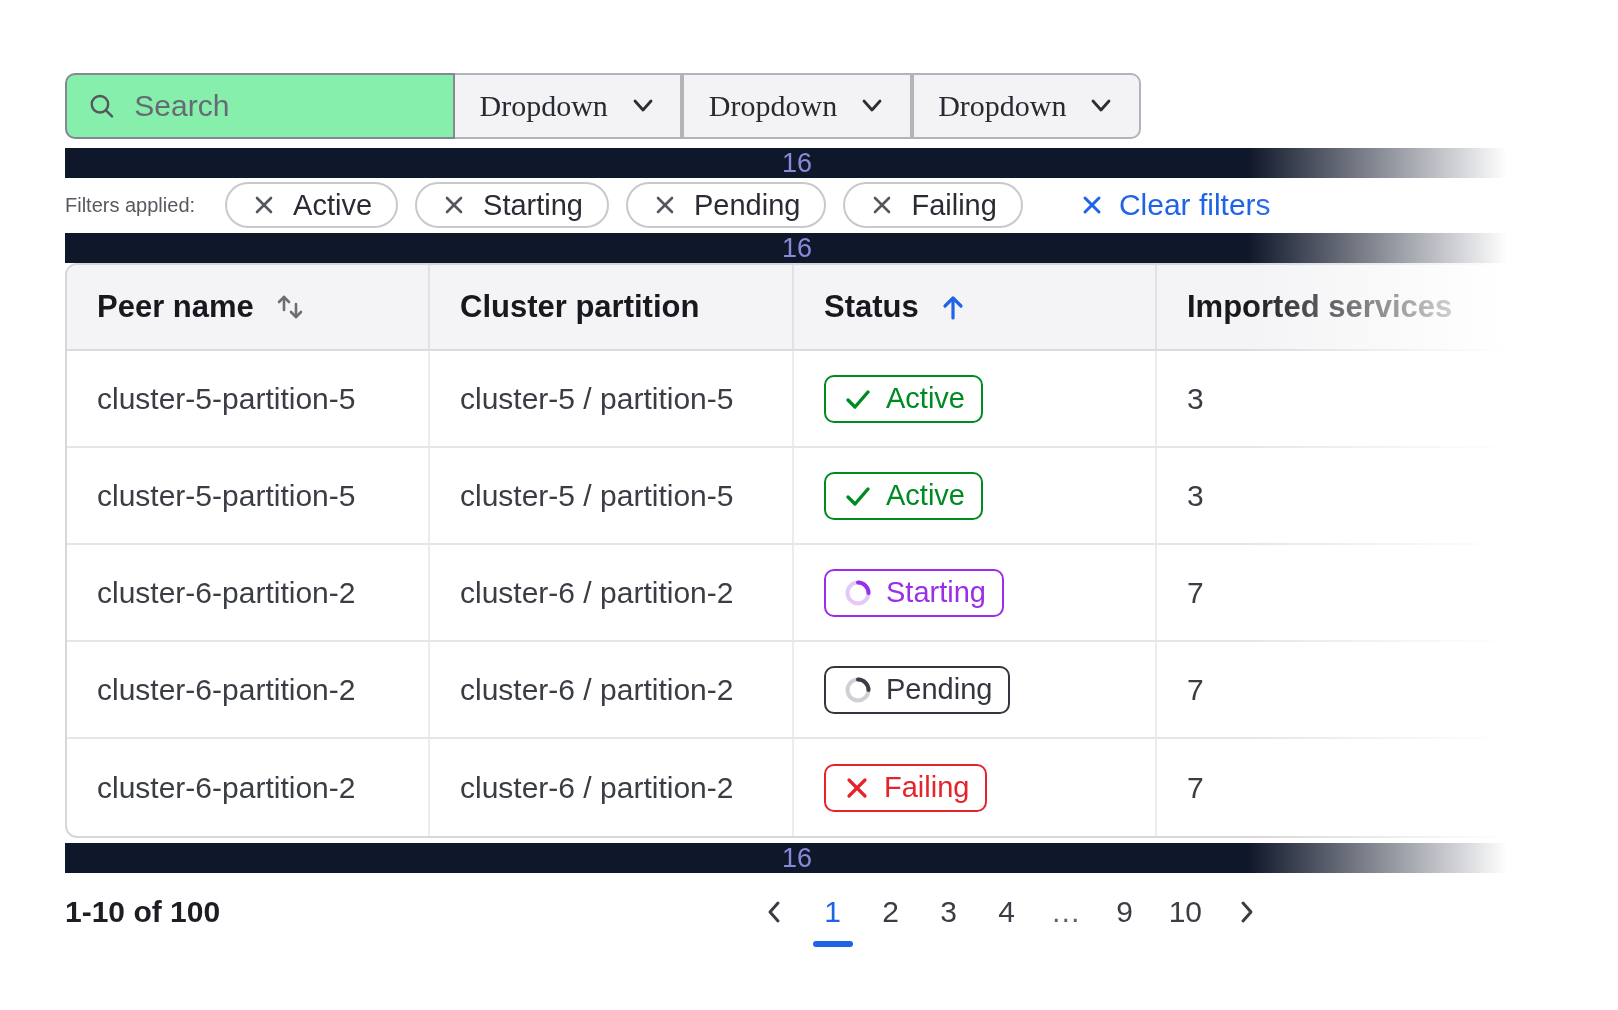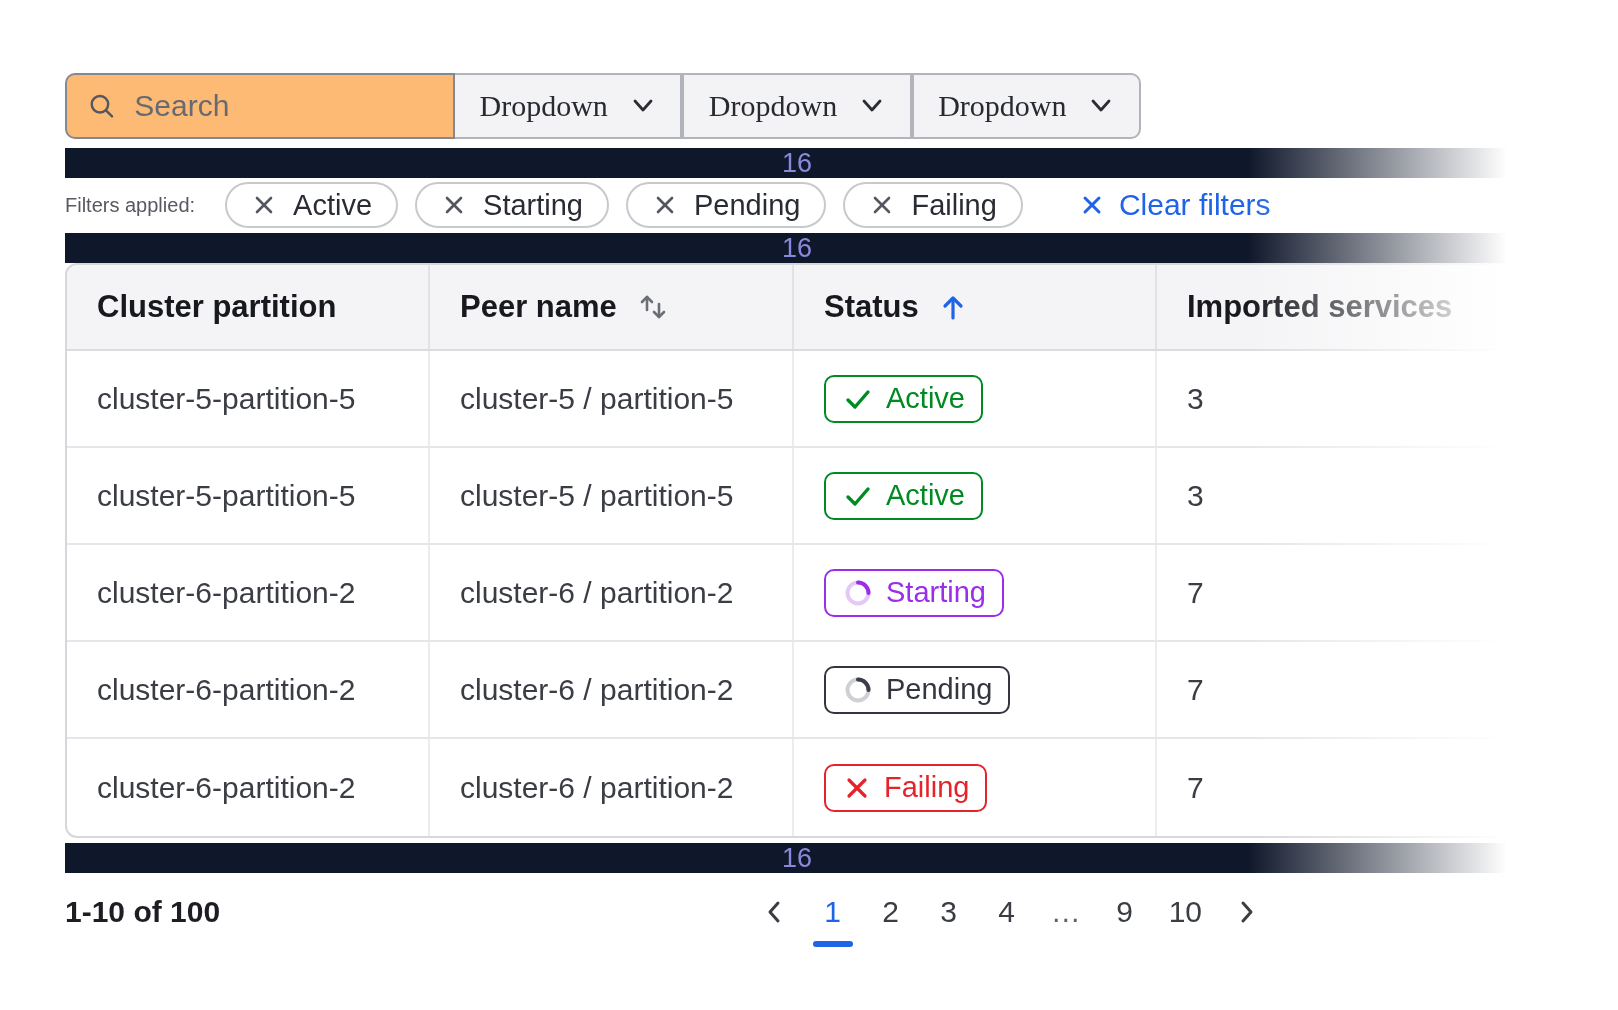--- a/index.html
+++ b/index.html
@@ -3,21 +3,21 @@
 <meta charset="utf-8">
 <style>
   * { margin:0; padding:0; box-sizing:border-box; }
   html,body { width:1618px; height:1010px; background:#ffffff; }
   body { font-family:"Liberation Sans", sans-serif; overflow:hidden; }
   .page { position:relative; width:1618px; height:1010px; padding:73px 0 0 65px; }
 
   
   .toolbar { display:flex; width:1076px; height:66px; }
   .search-box { flex:0 0 390px; display:flex; align-items:center; gap:18px;
-    background:#fdba74; border:2px solid #858893; border-radius:10px 0 0 10px;
+    background:#86efac; border:2px solid #858893; border-radius:10px 0 0 10px;
     padding:0 20px; position:relative; z-index:2;justify-content:flex-end; }
   .search-box input { border:none; outline:none; width:100%; font-size:30px;
     color:#3a3d44; background:transparent; font-family:inherit; }
   .search-box input::placeholder { color:#676a72; }
   .dd { flex:1; display:flex; align-items:center; justify-content:center; gap:22px;
     background:#f3f3f5; border:2px solid #b2b4bb; border-left:none;
     font-size:30px; color:#272a31; font-family:Liberation Serif, serif; cursor:pointer; }
   .dd + .dd { border-left:2px solid #b2b4bb; }
   .dd:last-child { border-radius:0 10px 10px 0; }
 
@@ -156,30 +156,30 @@
     </button>
   </div>
 
   <div class="spacer mid">
     <span>16</span>
   </div>
 
   <div class="table">
     <div class="thead">
       <div class="th">
-        <span>Cluster partition</span>
-      </div>
-      <div class="th">
         <span>Peer name</span>
         <svg width="36" height="36" viewBox="0 0 36 36">
           <line x1="12" y1="8" x2="12" y2="21" stroke="#6b6e75" stroke-width="2.6" stroke-linecap="round"></line>
           <polyline points="7,13 12,8 17,13" fill="none" stroke="#6b6e75" stroke-width="2.6" stroke-linecap="round" stroke-linejoin="round"></polyline>
           <line x1="24" y1="15" x2="24" y2="28" stroke="#6b6e75" stroke-width="2.6" stroke-linecap="round"></line>
           <polyline points="19,23 24,28 29,23" fill="none" stroke="#6b6e75" stroke-width="2.6" stroke-linecap="round" stroke-linejoin="round"></polyline>
         </svg>
+      </div>
+      <div class="th">
+        <span>Cluster partition</span>
       </div>
       <div class="th">
         <span>Status</span>
         <svg width="32" height="32" viewBox="0 0 32 32">
           <line x1="16" y1="27" x2="16" y2="8" stroke="#1f63e8" stroke-width="3.2" stroke-linecap="round"></line>
           <polyline points="8,15 16,7 24,15" fill="none" stroke="#1f63e8" stroke-width="3.2" stroke-linecap="round" stroke-linejoin="round"></polyline>
         </svg>
       </div>
       <div class="th">
         <span>Imported services</span>

